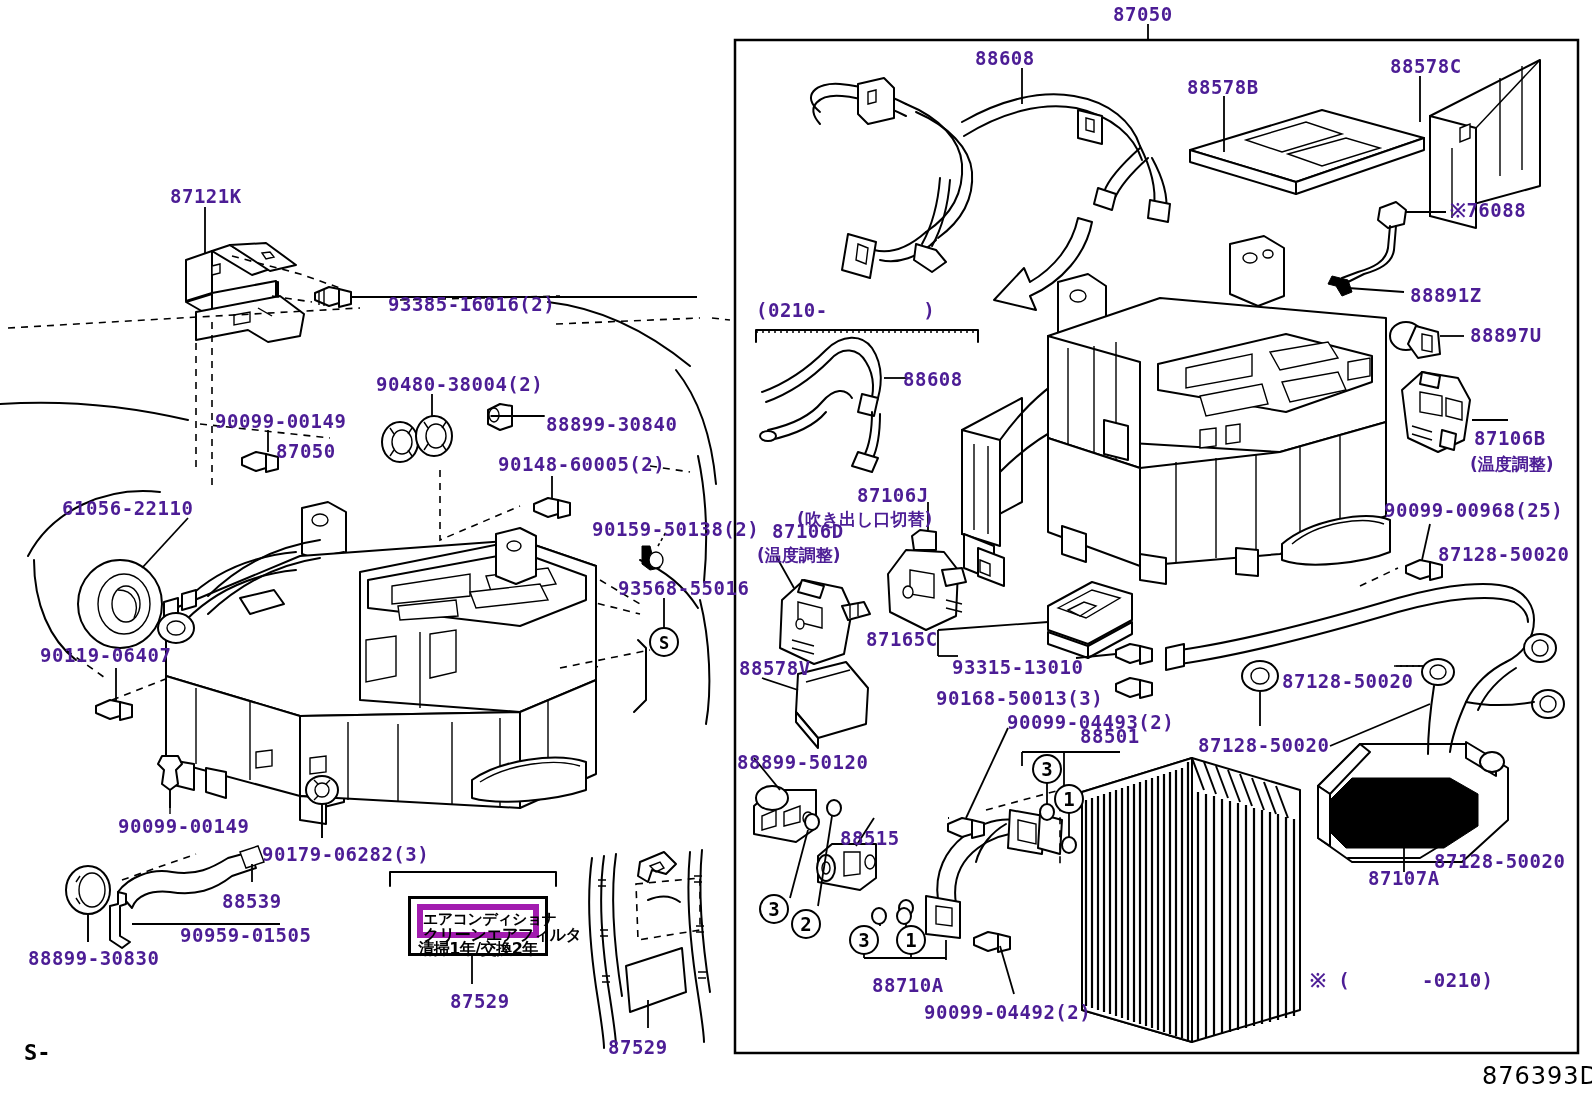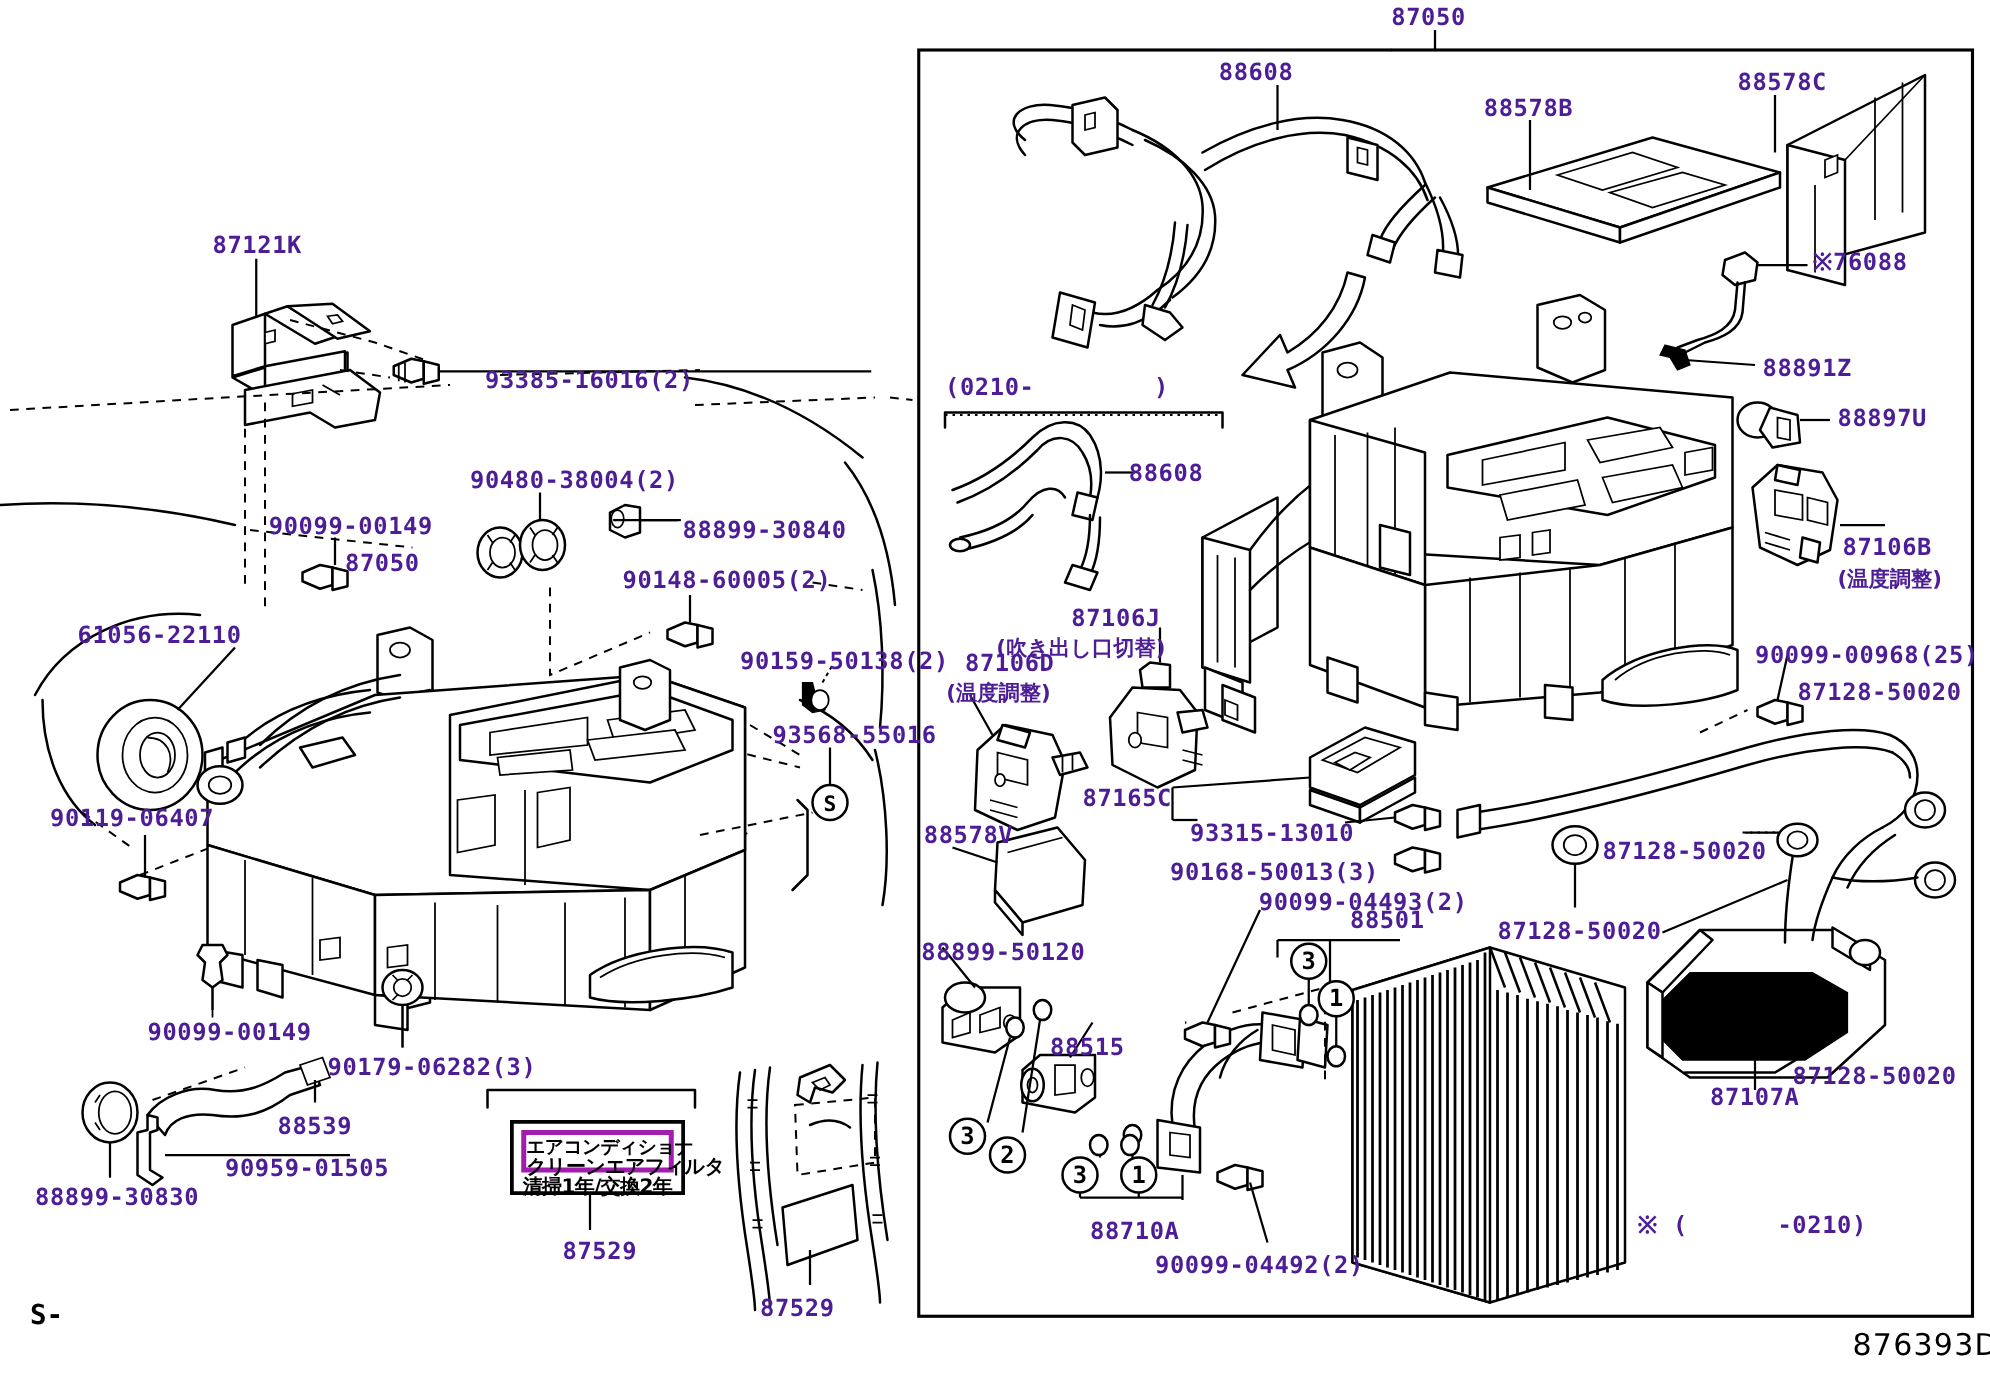--- a/index.html
+++ b/index.html
@@ -27,21 +27,21 @@
   }
   .corner-s{
     position:absolute;font-family:"DejaVu Sans Mono","Liberation Mono",monospace;
     font-weight:bold;font-size:22px;
   }
   .cap-box{
     position:absolute;border:3px solid #000;background:#fff;
     box-sizing:border-box;
   }
   .cap-inner{
-    position:absolute;border:4px solid #a21caf;box-sizing:border-box;background:#fff;
+    position:absolute;border:6px solid #a21caf;box-sizing:border-box;background:#fff;
   }
   .cap-line{
     position:absolute;text-align:center;width:100%;
     font-family:"DejaVu Sans","Liberation Sans",sans-serif;
     font-weight:bold;font-size:15px;letter-spacing:-0.5px;
     white-space:nowrap;
   }
   .cap-line.l3{font-size:16px;}
 </style>
 </head>
@@ -675,21 +675,21 @@
       <div class="lbl" style="left: 1410px; top: 285px;">88891Z</div>
       <div class="lbl" style="left: 1470px; top: 325px;">88897U</div>
       <div class="lbl" style="left: 756px; top: 300px;">(0210-        )</div>
       <div class="lbl" style="left: 903px; top: 369px;">88608</div>
       <div class="lbl" style="left: 1474px; top: 428px;">87106B</div>
       <div class="lbl jp" style="left: 1470px; top: 455px;">(温度調整)</div>
       <div class="lbl" style="left: 857px; top: 485px;">87106J</div>
       <div class="lbl jp" style="left: 797px; top: 510px;">(吹き出し口切替)</div>
       <div class="lbl" style="left: 772px; top: 521px;">87106D</div>
       <div class="lbl jp" style="left: 757px; top: 546px;">(温度調整)</div>
-      <div class="lbl" style="left: 1384px; top: 514px; margin-left: 20px;">90099-00968(25)</div>
+      <div class="lbl" style="left: 1384px; top: 500px;">90099-00968(25)</div>
       <div class="lbl" style="left: 1438px; top: 544px;">87128-50020</div>
       <div class="lbl" style="left: 866px; top: 629px;">87165C</div>
       <div class="lbl" style="left: 952px; top: 657px;">93315-13010</div>
       <div class="lbl" style="left: 936px; top: 688px;">90168-50013(3)</div>
       <div class="lbl" style="left: 1007px; top: 712px;">90099-04493(2)</div>
       <div class="lbl" style="left: 1080px; top: 726px;">88501</div>
       <div class="lbl" style="left: 1282px; top: 671px;">87128-50020</div>
       <div class="lbl" style="left: 1198px; top: 735px;">87128-50020</div>
       <div class="lbl" style="left: 739px; top: 658px;">88578V</div>
       <div class="lbl" style="left: 737px; top: 752px;">88899-50120</div>

